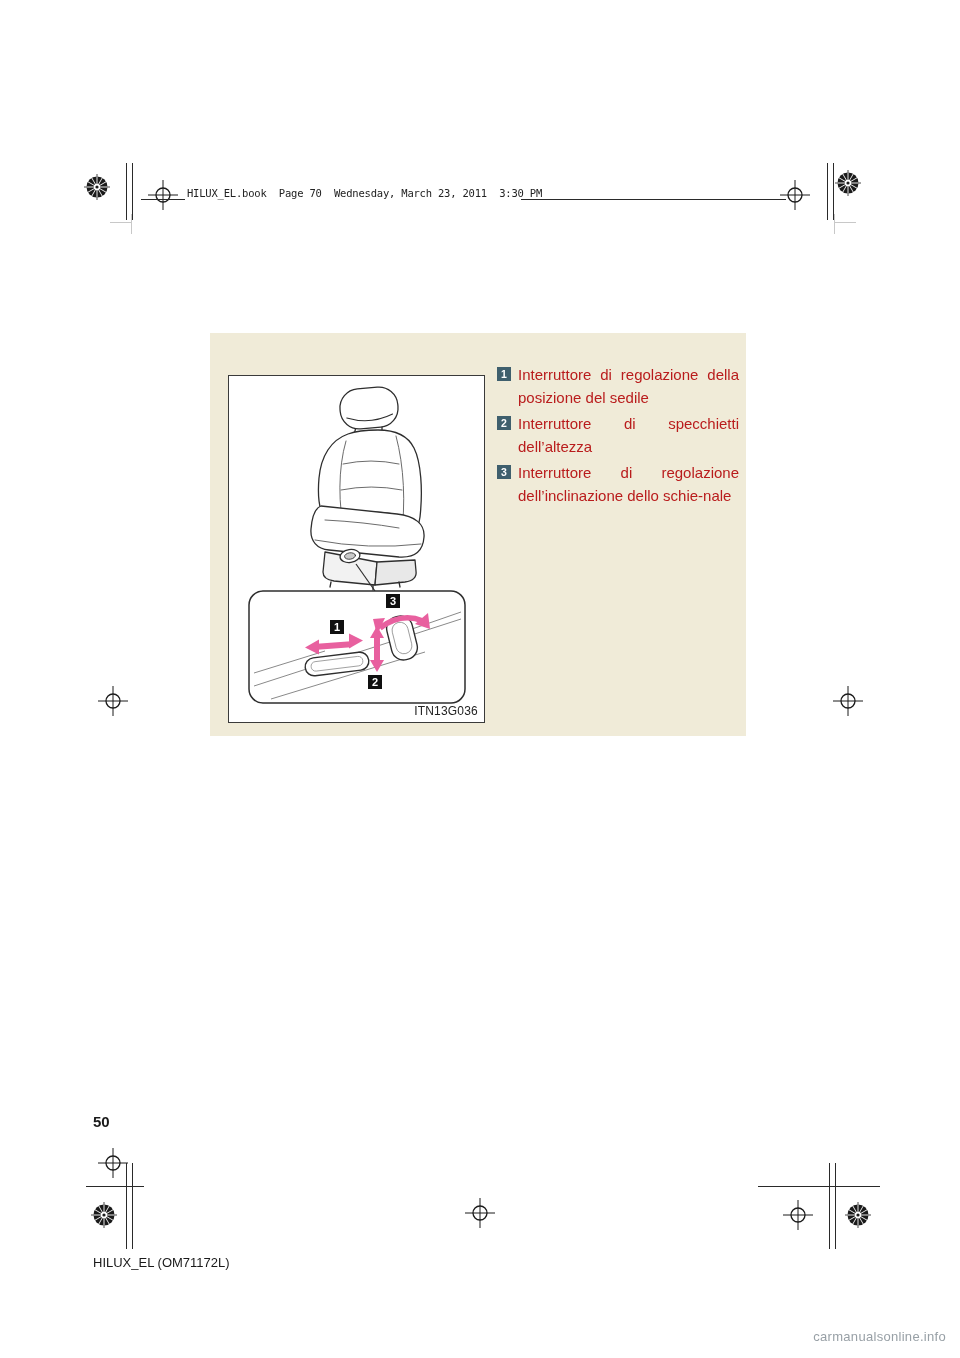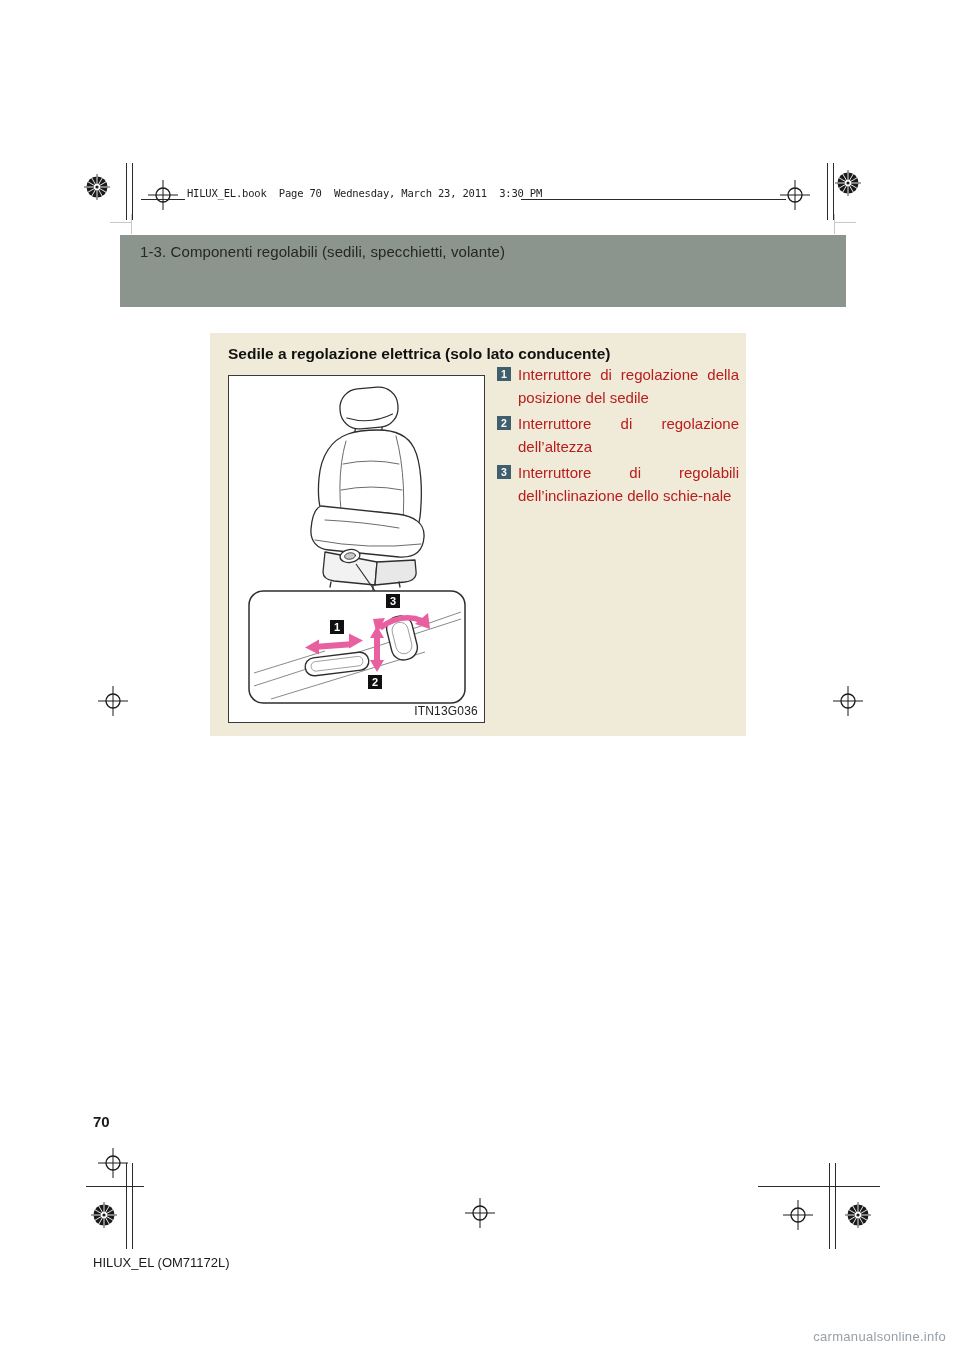--- a/index.html
+++ b/index.html
@@ -114,26 +114,22 @@
     </svg>
   <div class="vlines" style="left:827px;top:140px;height:57px"></div>
   <svg class="mark" style="left:835px;top:147px" width="26" height="26">
       <use href="#sym-starburst"></use>
     </svg>
   <div class="tick" style="left:110px;top:199px;width:22px;height:1px"></div>
   <div class="tick" style="left:131px;top:191px;width:1px;height:20px"></div>
   <div class="tick" style="left:834px;top:199px;width:22px;height:1px"></div>
   <div class="tick" style="left:834px;top:191px;width:1px;height:20px"></div>
 
-  <div class="section-band">
-    <div class="section-band-text">1-3. Componenti regolabili (sedili, specchietti, volante)</div>
-  </div>
 
   <div class="content-panel">
-    <div class="content-title">Sedile a regolazione elettrica (solo lato conducente)</div>
 
     <div class="figure-box">
       <svg width="255" height="346" viewBox="0 0 255 346">
         <g fill="#ffffff" stroke="#2e2e2e" stroke-width="1.3" stroke-linejoin="round" stroke-linecap="round">
           <line x1="127" y1="50" x2="125" y2="60"></line>
           <line x1="153" y1="49" x2="153" y2="59"></line>
           <g transform="rotate(-5 140 32)">
             <rect x="111" y="12" width="58" height="40" rx="19"></rect>
             <path d="M 117,40 Q 140,49 163,40" fill="none" stroke-width="1"></path>
           </g>
@@ -212,37 +208,37 @@
       <div class="figure-code">ITN13G036</div>
     </div>
 
     <div class="items">
       <div class="item">
         <span class="item-badge">1</span>
         <span class="item-text">Interruttore di regolazione della posizione del sedile</span>
       </div>
       <div class="item">
         <span class="item-badge">2</span>
-        <span class="item-text">Interruttore di regolazione dell’altezza</span>
+        <span class="item-text">Interruttore di specchietti dell’altezza</span>
       </div>
       <div class="item">
         <span class="item-badge">3</span>
-        <span class="item-text">Interruttore di regolabili dell’inclinazione dello schie-nale</span>
+        <span class="item-text">Interruttore di regolazione dell’inclinazione dello schie-nale</span>
       </div>
     </div>
   </div>
 
   <svg class="mark" style="left:98px;top:663px" width="30" height="30">
       <use href="#sym-crosshair"></use>
     </svg>
   <svg class="mark" style="left:833px;top:663px" width="30" height="30">
       <use href="#sym-crosshair"></use>
     </svg>
 
-  <div class="page-number">70</div>
+  <div class="page-number">50</div>
 
   <svg class="mark" style="left:98px;top:1125px" width="30" height="30">
       <use href="#sym-crosshair"></use>
     </svg>
   <div class="hline" style="left:86px;top:1163px;width:58px"></div>
   <div class="vlines" style="left:126px;top:1140px;height:86px"></div>
   <svg class="mark" style="left:91px;top:1179px" width="26" height="26">
       <use href="#sym-starburst"></use>
     </svg>
   <svg class="mark" style="left:465px;top:1175px" width="30" height="30">

